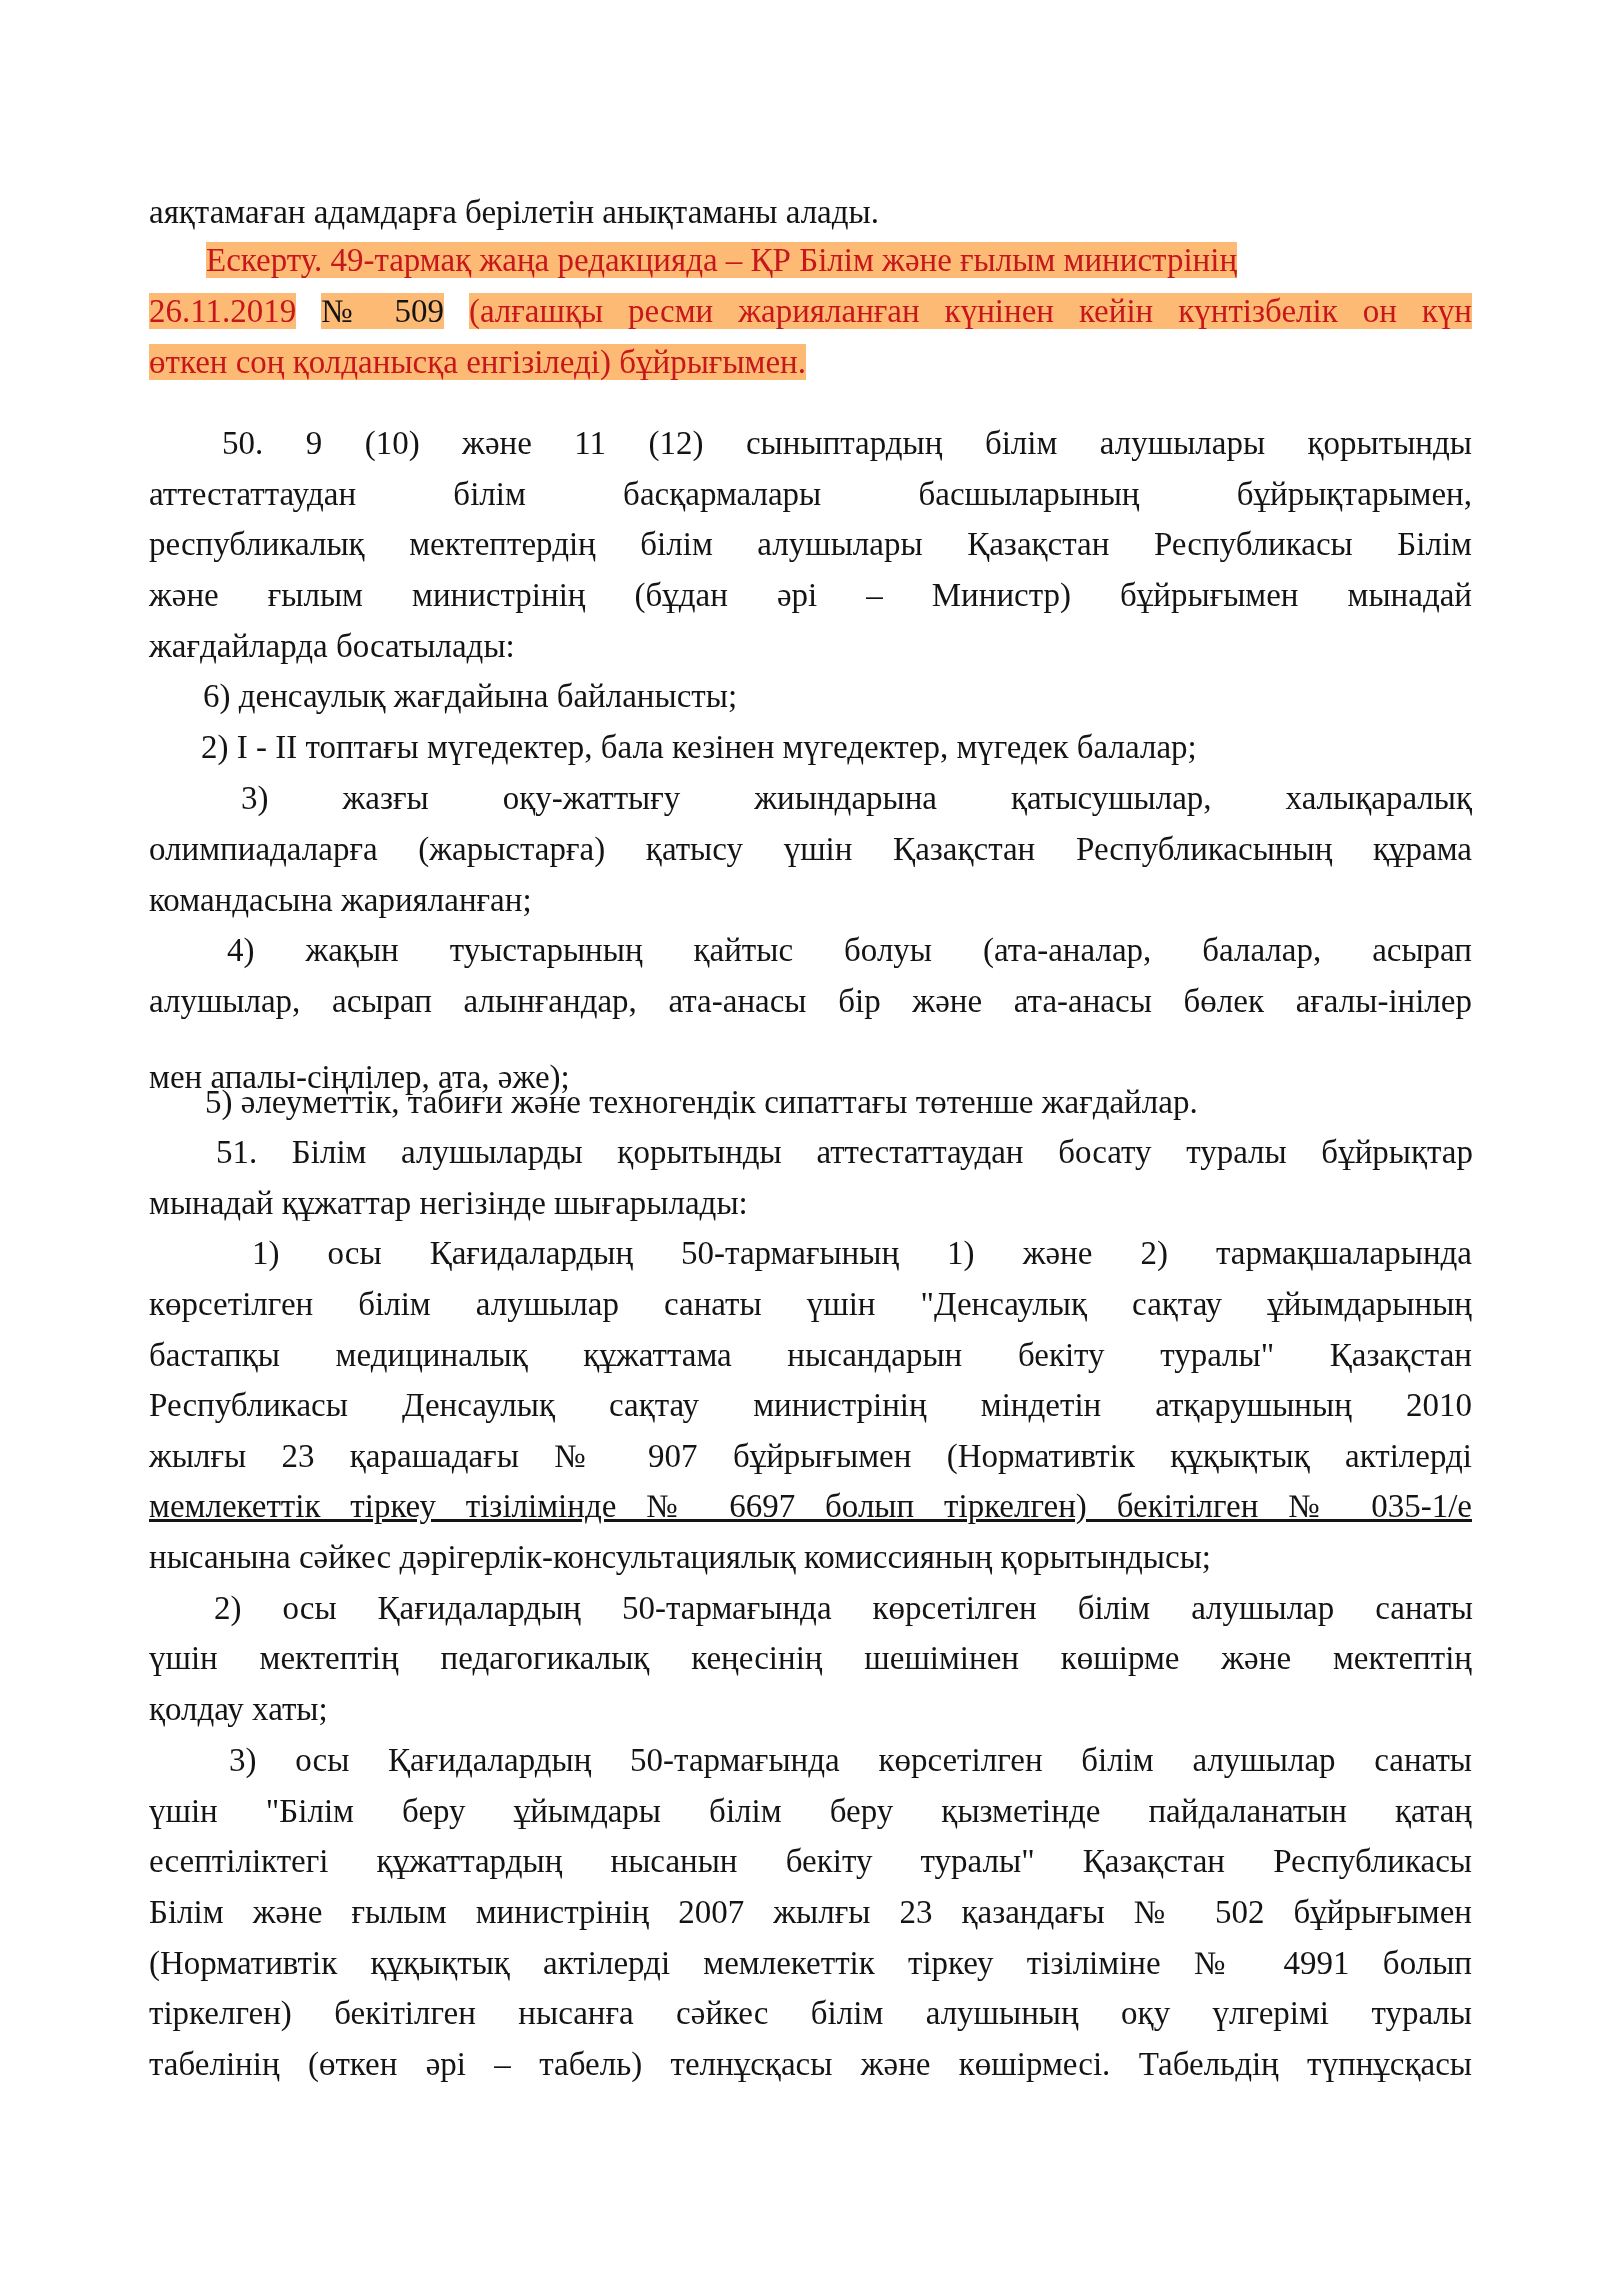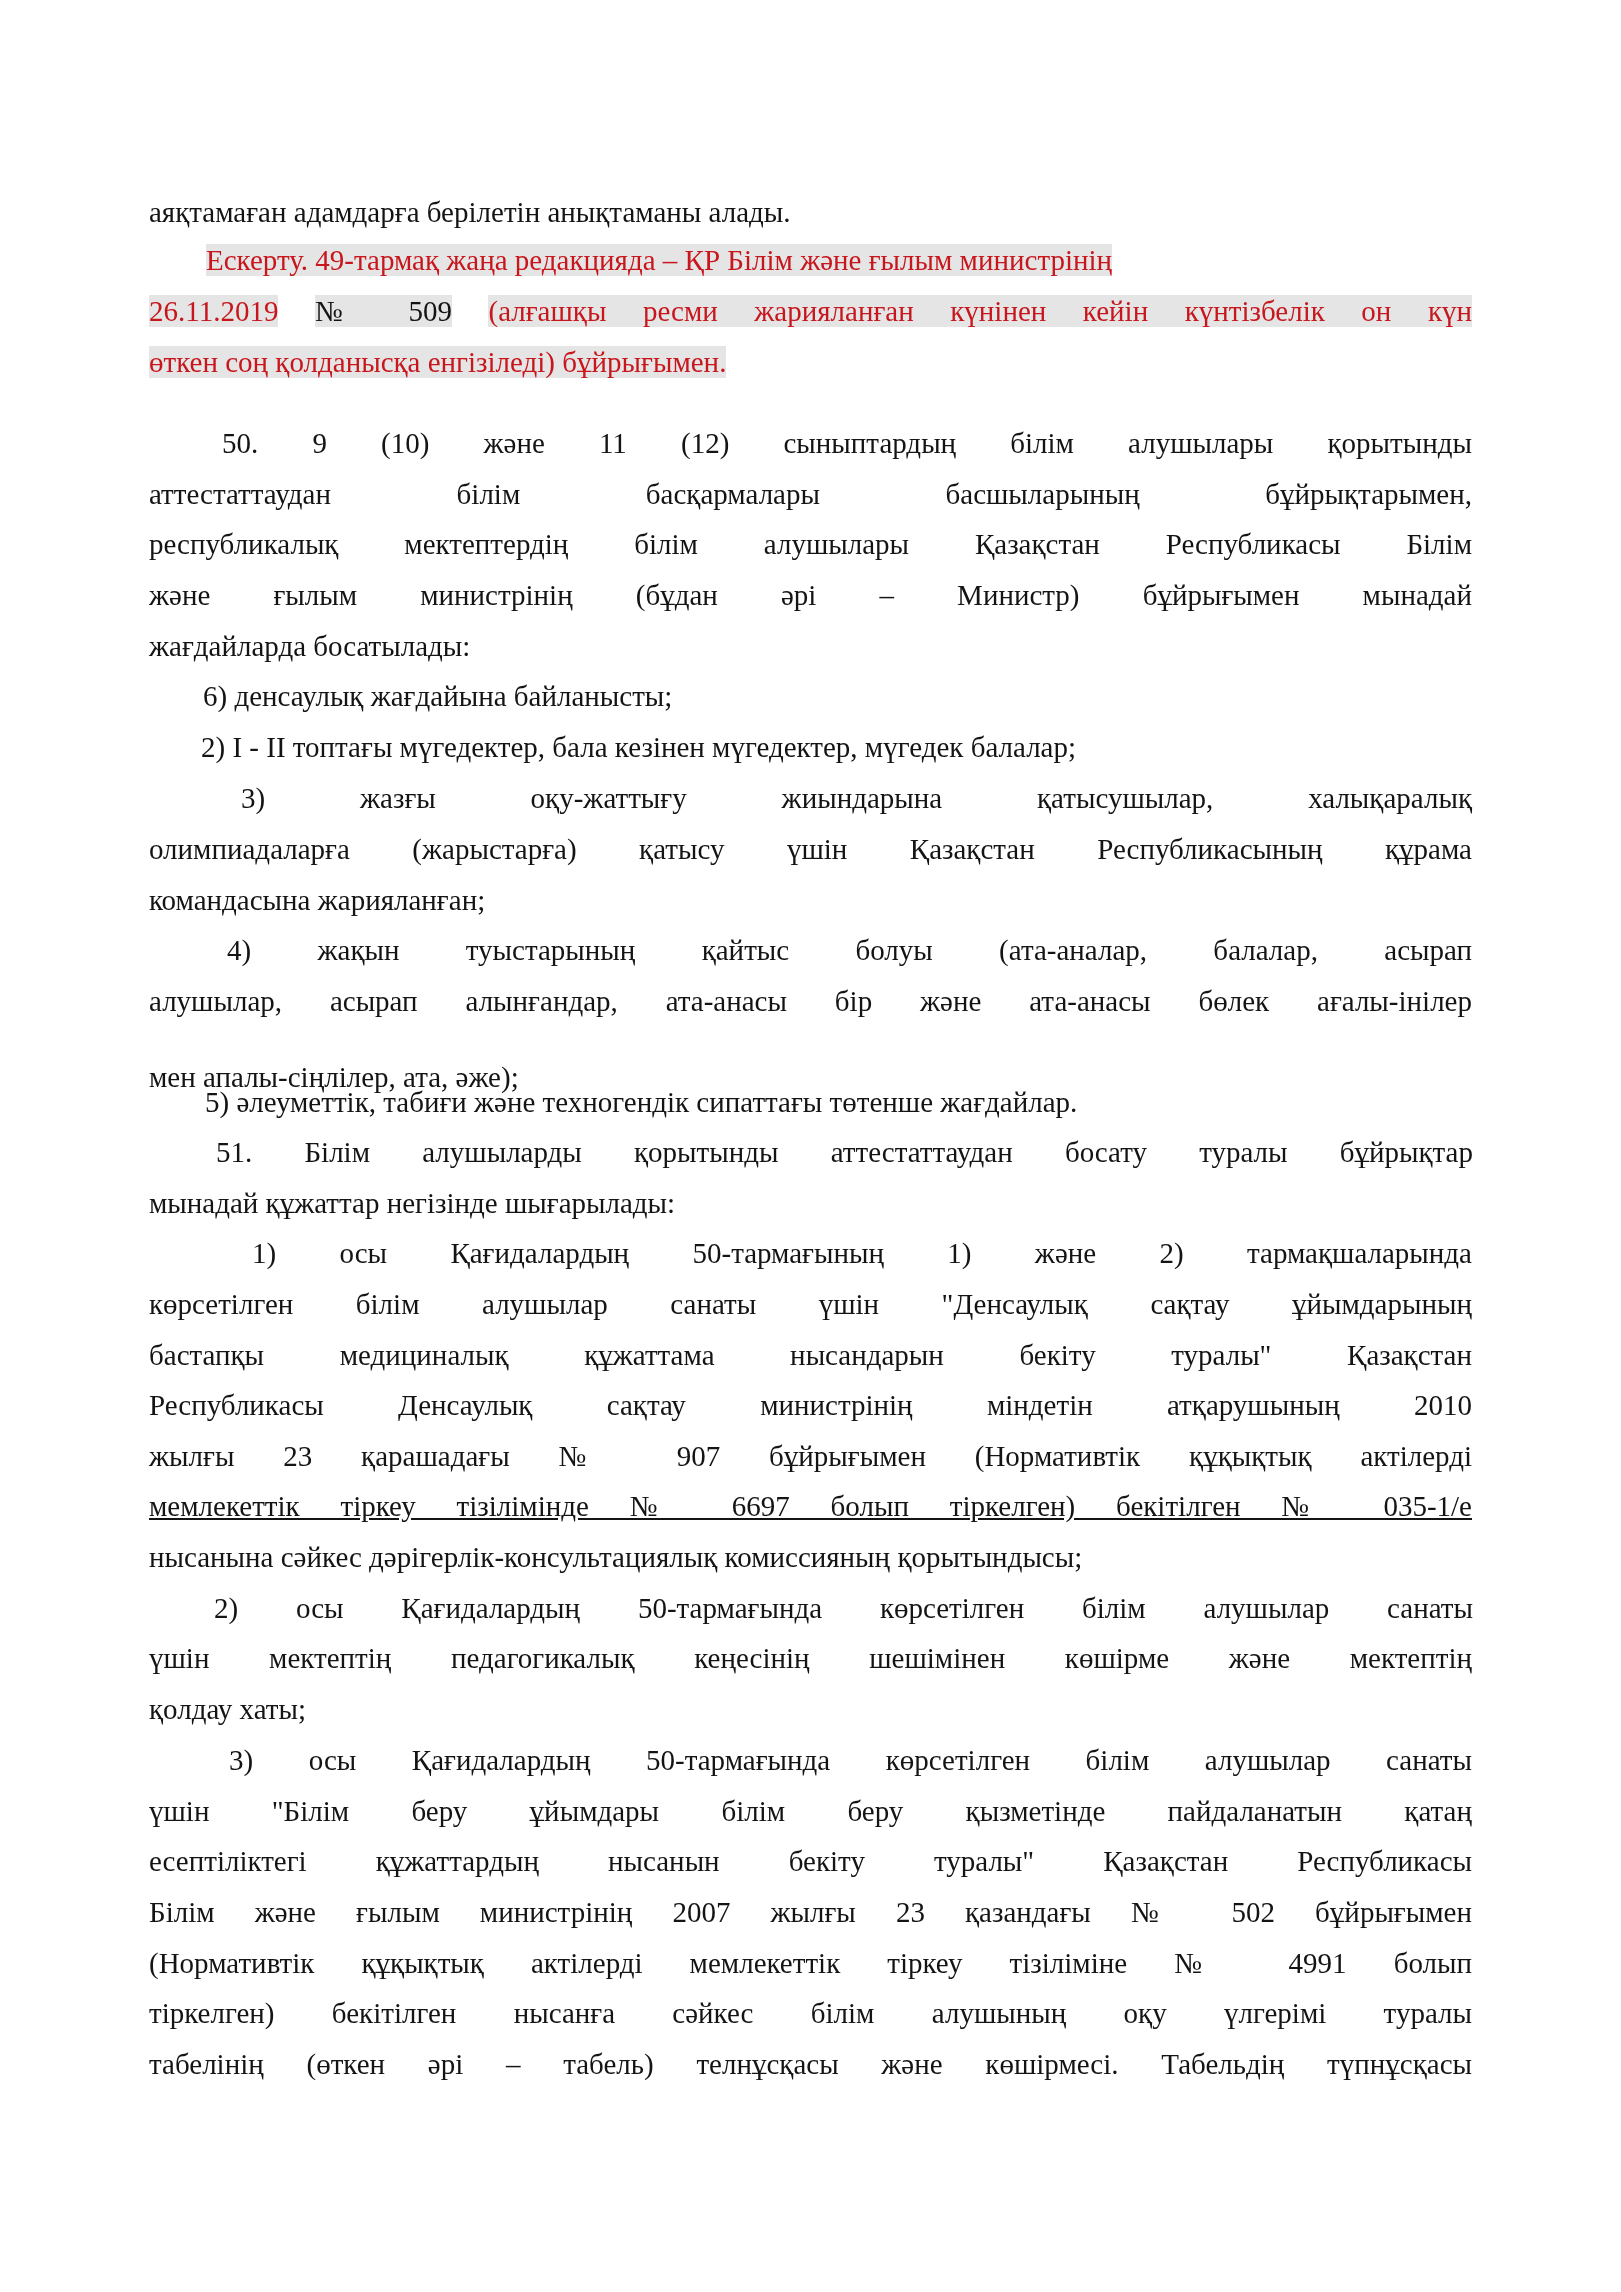--- a/index.html
+++ b/index.html
@@ -8,33 +8,33 @@
     position: absolute; left: 0; top: 0; width: 1621px; height: 2293px;
     background: #ffffff;
     font-family: "Liberation Serif", "DejaVu Serif", serif;
     color: #141414;
   }
   .line {
     position: absolute;
     left: 149px;
     width: 1323px;
     height: 51px;
-    font-size: 29px;
+    font-size: 33px;
     line-height: 51px;
     white-space: nowrap;
     letter-spacing: 0;
   }
   .line.j {
     white-space: normal;
     text-align: justify;
     text-align-last: justify;
   }
   .line.l { text-align: left; }
   .note { color: #c8161d; }
-  .note-bg { background: #e5e5e5; }
+  .note-bg { background: #fdba74; }
   .black { color: #141414; }
 </style>
 </head>
 <body>
 
 <div class="page">
 
   <div class="line l" style="top:187px;">аяқтамаған адамдарға берілетін анықтаманы алады.</div>
 
   <div>

